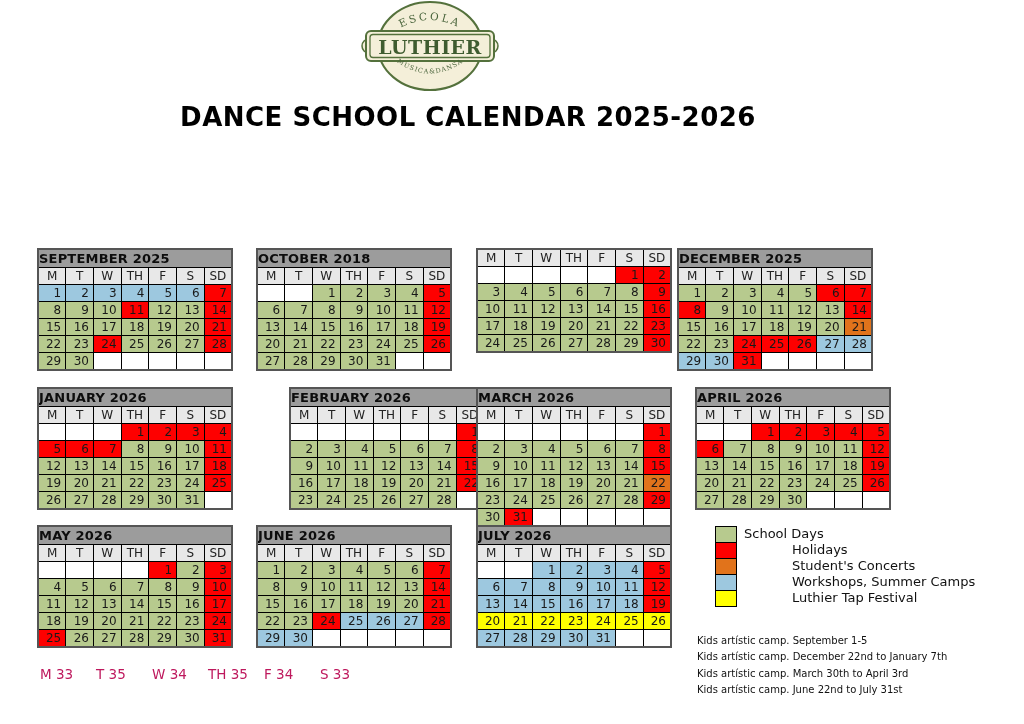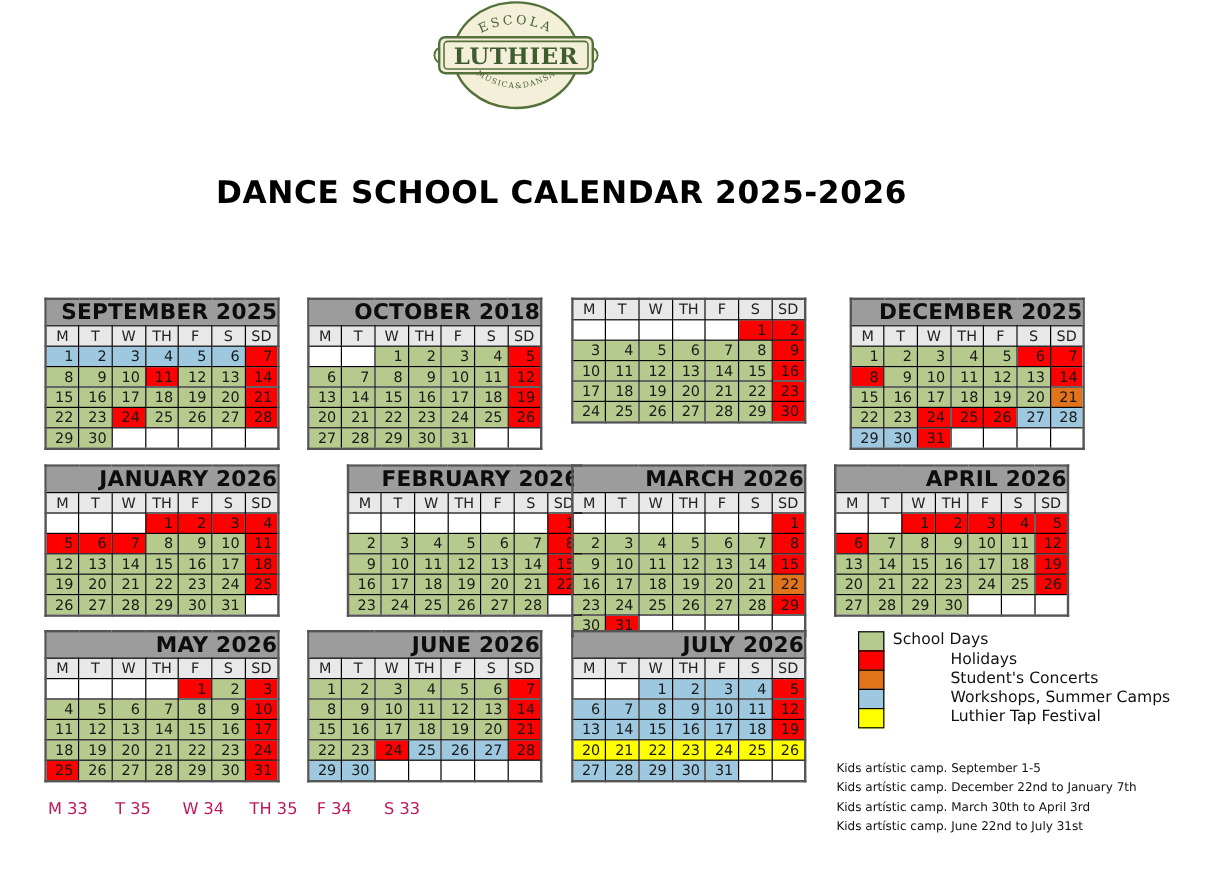--- a/index.html
+++ b/index.html
@@ -3,31 +3,31 @@
 <meta charset="utf-8">
 <style>
   html,body{margin:0;padding:0;}
   body{
     width:1024px;height:724px;position:relative;background:#ffffff;overflow:hidden;
     font-family:"DejaVu Sans","Liberation Sans",sans-serif;color:#111;
   }
   #logo{position:absolute;left:360px;top:0px;width:140px;height:92px;}
   #page-title{
     position:absolute;left:0;top:102px;width:936px;text-align:center;
-    font-size:26px;font-weight:bold;letter-spacing:0.5px;color:#000;margin-top:44px;
+    font-size:26px;font-weight:bold;letter-spacing:0.5px;color:#000;
   }
   
   .month{
     position:absolute;border-collapse:collapse;table-layout:fixed;width:196px;
     border:2px solid #555;
   }
   .month th,.month td{border:1px solid #000;overflow:hidden;white-space:nowrap;padding:0;}
   .mtitle{
-    background:#9c9c9c;font-weight:bold;font-size:18px;height:17px;
-    color:#0d0d0d;letter-spacing:0.2px;text-align:right;
+    background:#9c9c9c;font-weight:bold;font-size:13px;height:17px;
+    color:#0d0d0d;letter-spacing:0.2px;text-align:left;
   }
   .dow{background:#e8e8e8;font-weight:normal;font-size:12px;height:16px;color:#222;text-align:center;}
   .month td{height:16px;font-size:12px;line-height:16px;text-align:right;padding-right:4px;color:#191919;}
   .t-s{background:#b7ca8e;}  
   .t-h{background:#fe0000;}  
   .t-c{background:#e1731b;}  
   .t-w{background:#9dc8df;}  
   .t-f{background:#ffff00;}  
   .t-e{background:#ffffff;}  
   
@@ -240,21 +240,21 @@
           <td class="t-s">24</td>
           <td class="t-s">25</td>
           <td class="t-s">26</td>
           <td class="t-s">27</td>
           <td class="t-s">28</td>
           <td class="t-s">29</td>
           <td class="t-h">30</td>
         </tr>
       </tbody>
     </table>
-    <table class="month" style="left: 708px; top: 248px; padding-left: 44px;">
+    <table class="month" style="left: 677px; top: 248px; padding-left: 44px;">
       <tbody>
         <tr>
           <th class="mtitle" colspan="7">DECEMBER 2025</th>
         </tr>
         <tr>
           <th class="dow">M</th>
           <th class="dow">T</th>
           <th class="dow">W</th>
           <th class="dow">TH</th>
           <th class="dow">F</th>

